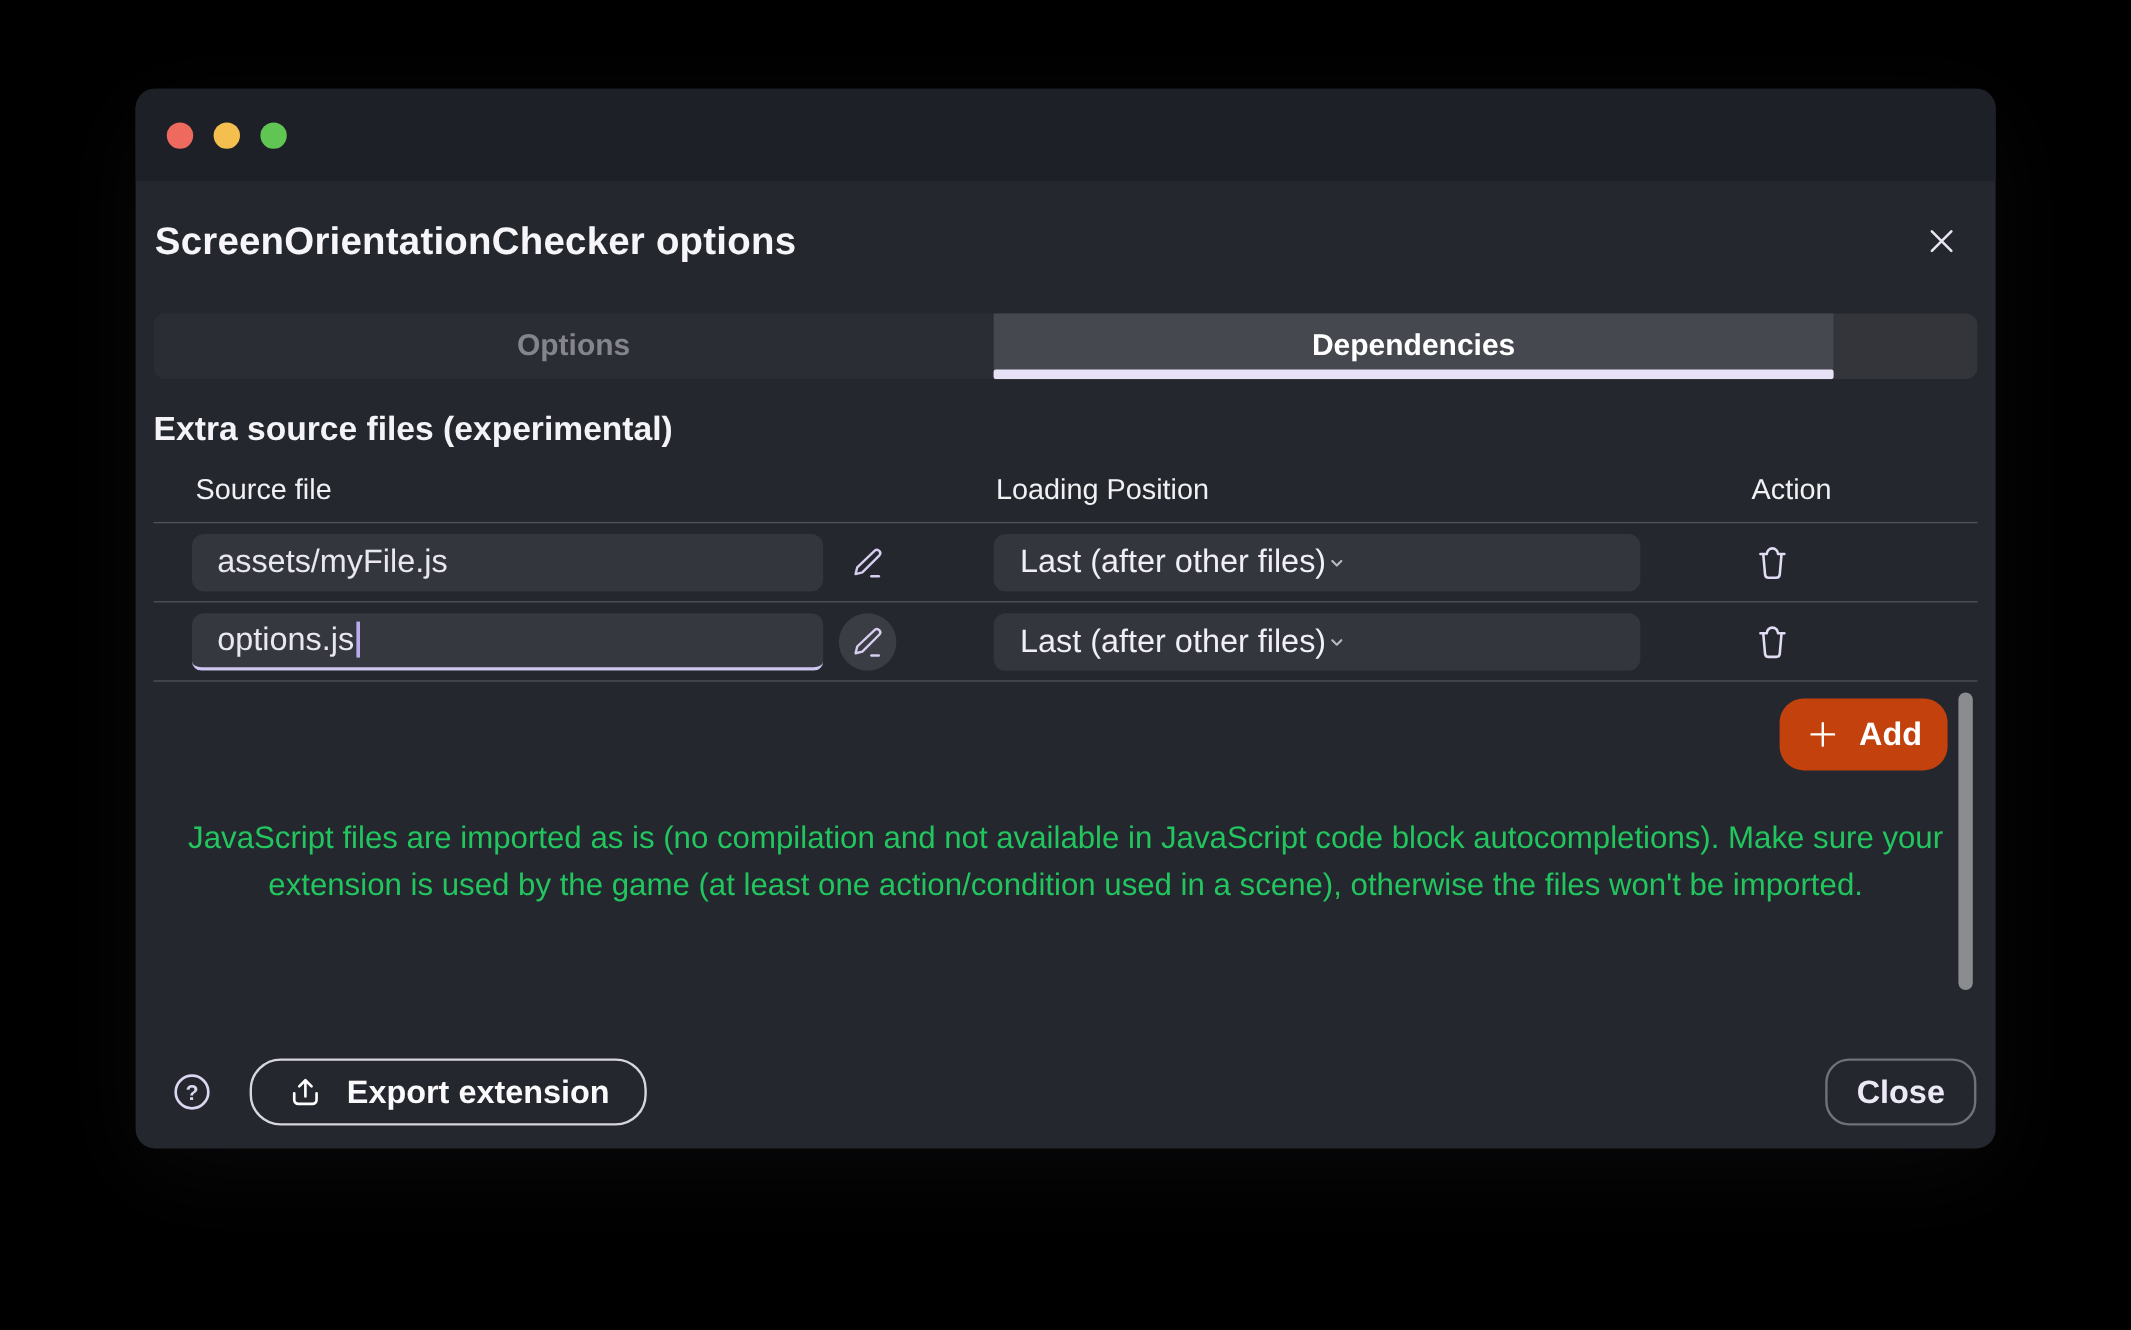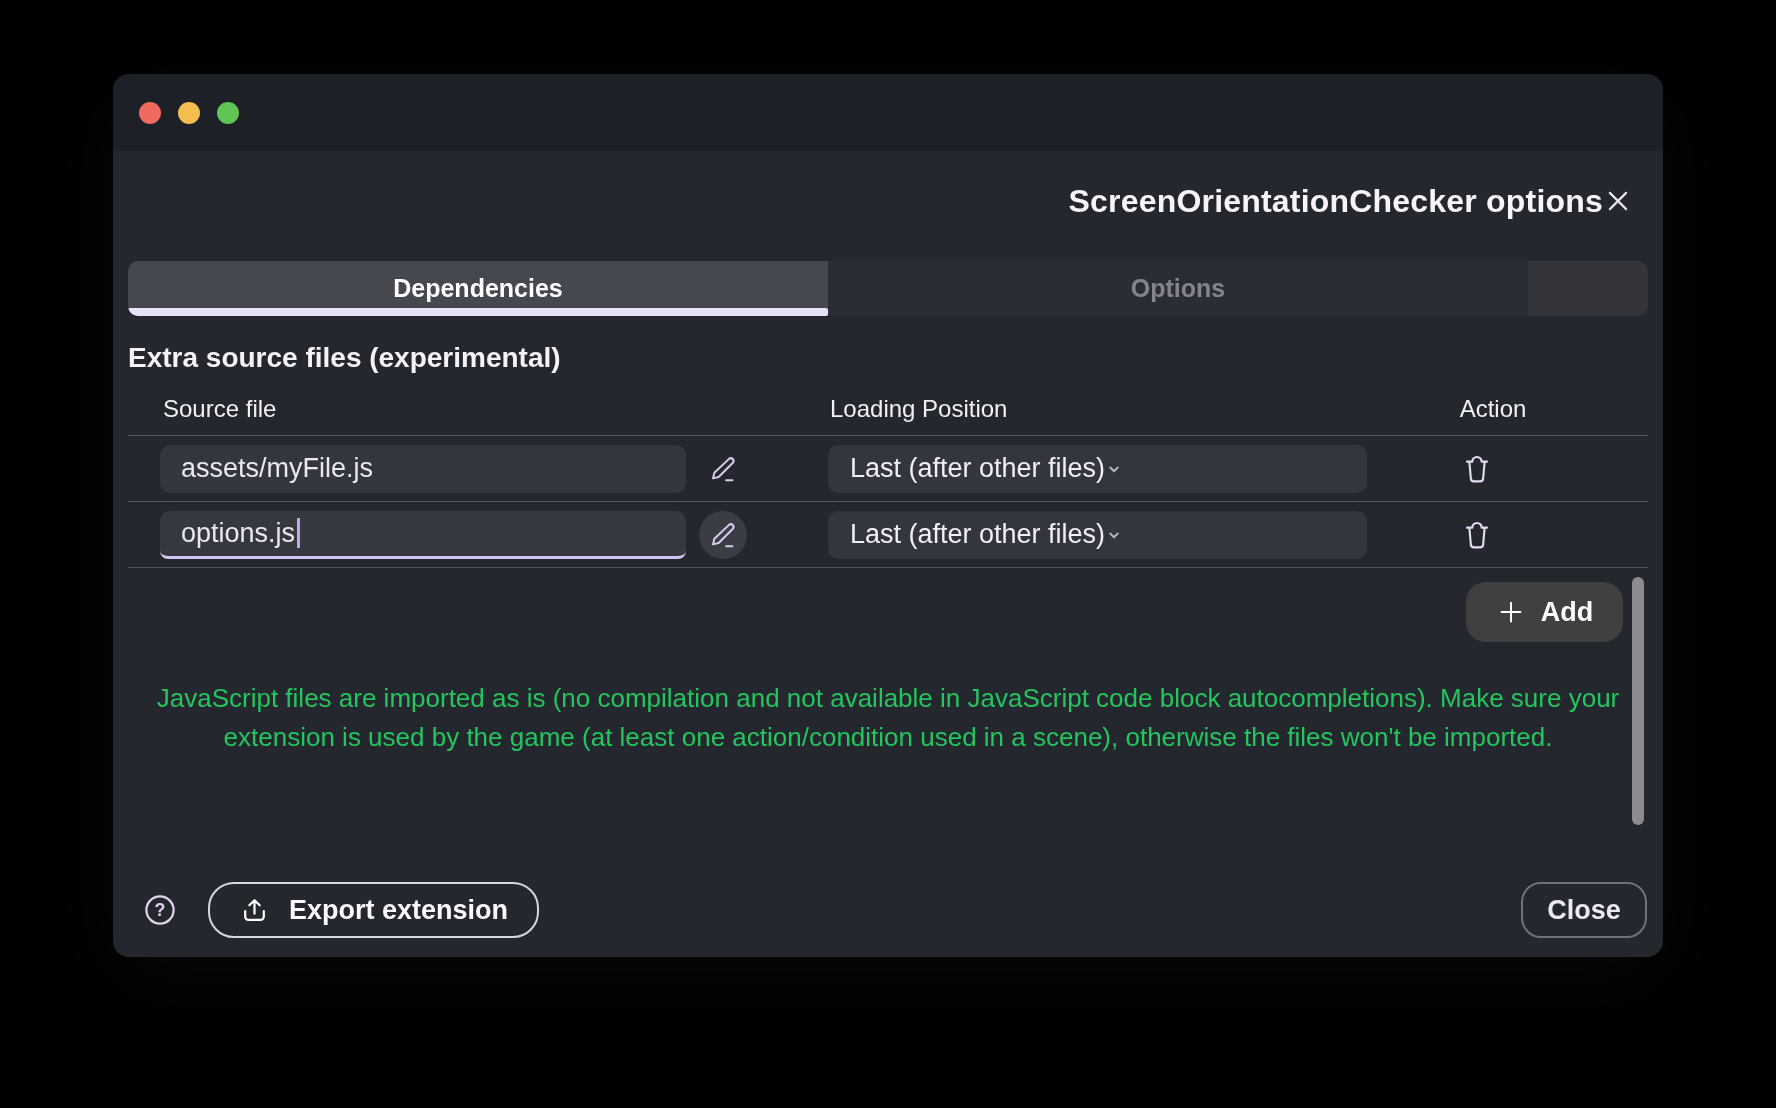--- a/index.html
+++ b/index.html
@@ -17,21 +17,21 @@
   }
   
   .titlebar {
     height: 77px; background: #1d2026; border-radius: 16px 16px 0 0;
     display: flex; align-items: center; padding-left: 26px; gap: 17px;
   }
   .dot { width: 22px; height: 22px; border-radius: 50%; }
   .dot.red { background:#ee6a5f; } .dot.yellow { background:#f5bf4f; } .dot.green { background:#61c554; }
   
   .dialog-header {
-    height: 110px; display: flex; align-items: center; justify-content: flex-end;
+    height: 110px; display: flex; align-items: center; justify-content: space-between;
     padding: 0 30px 10px 16px;
   }
   .dlg-title { font-size: 32px; font-weight: bold; letter-spacing: .2px; color:#f6f5f9; }
   .close-x { background: none; border: none; padding: 0; cursor: pointer; display: flex; }
   
   .tabbar { margin: 0 15px; height: 55px; display: flex; border-radius: 10px; overflow: hidden; }
   .tab { display:flex; align-items:center; justify-content:center; font-weight:bold; font-size:25px; position:relative; cursor:pointer; }
   .tab-options { width: 700px; background: #2b2d34; color: #84858c; }
   .tab-deps    { width: 700px; background: #46484f; color: #ffffff; }
   .tab-underline { position:absolute; left:0; right:0; bottom:0; height:8px; background:#e7e2f8; border-radius:2px; }
@@ -61,21 +61,21 @@
   .edit-btn.hovered { background: #3a3d44; }
   .dropdown {
     margin-left: 81px; width: 539px; height: 48px; background: #33363d; border-radius: 10px;
     display: flex; align-items: center; 
     padding: 0 15px 0 22px; font-size: 27px; color: #f0eef6; cursor: pointer; flex: none;
   }
   .trash-btn { margin-left: 86px; }
   
   .add-row { height: 60px; margin: 14px 40px 0 0; display: flex; justify-content: flex-end; }
   .add-btn {
-    width: 157px; height: 60px; background: #404040; border: none; border-radius: 20px;
+    width: 140px; height: 60px; background: #c2410c; border: none; border-radius: 20px;
     color: #fff; display: flex; align-items: center; justify-content: center; gap: 15px;
     font-size: 27px; font-weight: bold; font-family: inherit; cursor: pointer;
   }
   
   .description { margin: 37px auto 0; width: 1505px; text-align: center; font-size: 26px; line-height: 39px; color: #22c55e; }
   
   .scrollbar-thumb { position: absolute; left: 1519px; top: 503px; width: 12px; height: 248px; background: #8b8c90; border-radius: 6px; }
   
   .footer { position: absolute; left: 15px; right: 16px; bottom: 17px; height: 60px; display: flex; align-items: center; }
   .help-btn { width: 40px; height: 40px; margin-left: 12px; background: none; border: none; padding: 0; display: flex; align-items:center; justify-content:center; cursor: pointer; }
@@ -104,26 +104,26 @@
     <div class="dialog-header">
       <h1 class="dlg-title">ScreenOrientationChecker options</h1>
       <button class="close-x">
         <svg width="30" height="30" viewBox="0 0 24 24" fill="none" stroke="#e9e5f6" stroke-width="1.7" stroke-linecap="round">
           <path d="M5.5 5.5l13 13M18.5 5.5l-13 13"></path>
         </svg>
       </button>
     </div>
 
     <div class="tabbar">
+      <div class="tab tab-options">
+        <span>Options</span>
+      </div>
       <div class="tab tab-deps">
         <span>Dependencies</span>
         <span class="tab-underline"></span>
-      </div>
-      <div class="tab tab-options">
-        <span>Options</span>
       </div>
       <div class="tab-filler"></div>
     </div>
 
     <h2 class="section-heading">Extra source files (experimental)</h2>
 
     <div class="table">
       <div class="thead">
         <span class="th th-source">Source file</span>
         <span class="th th-loading">Loading Position</span>

